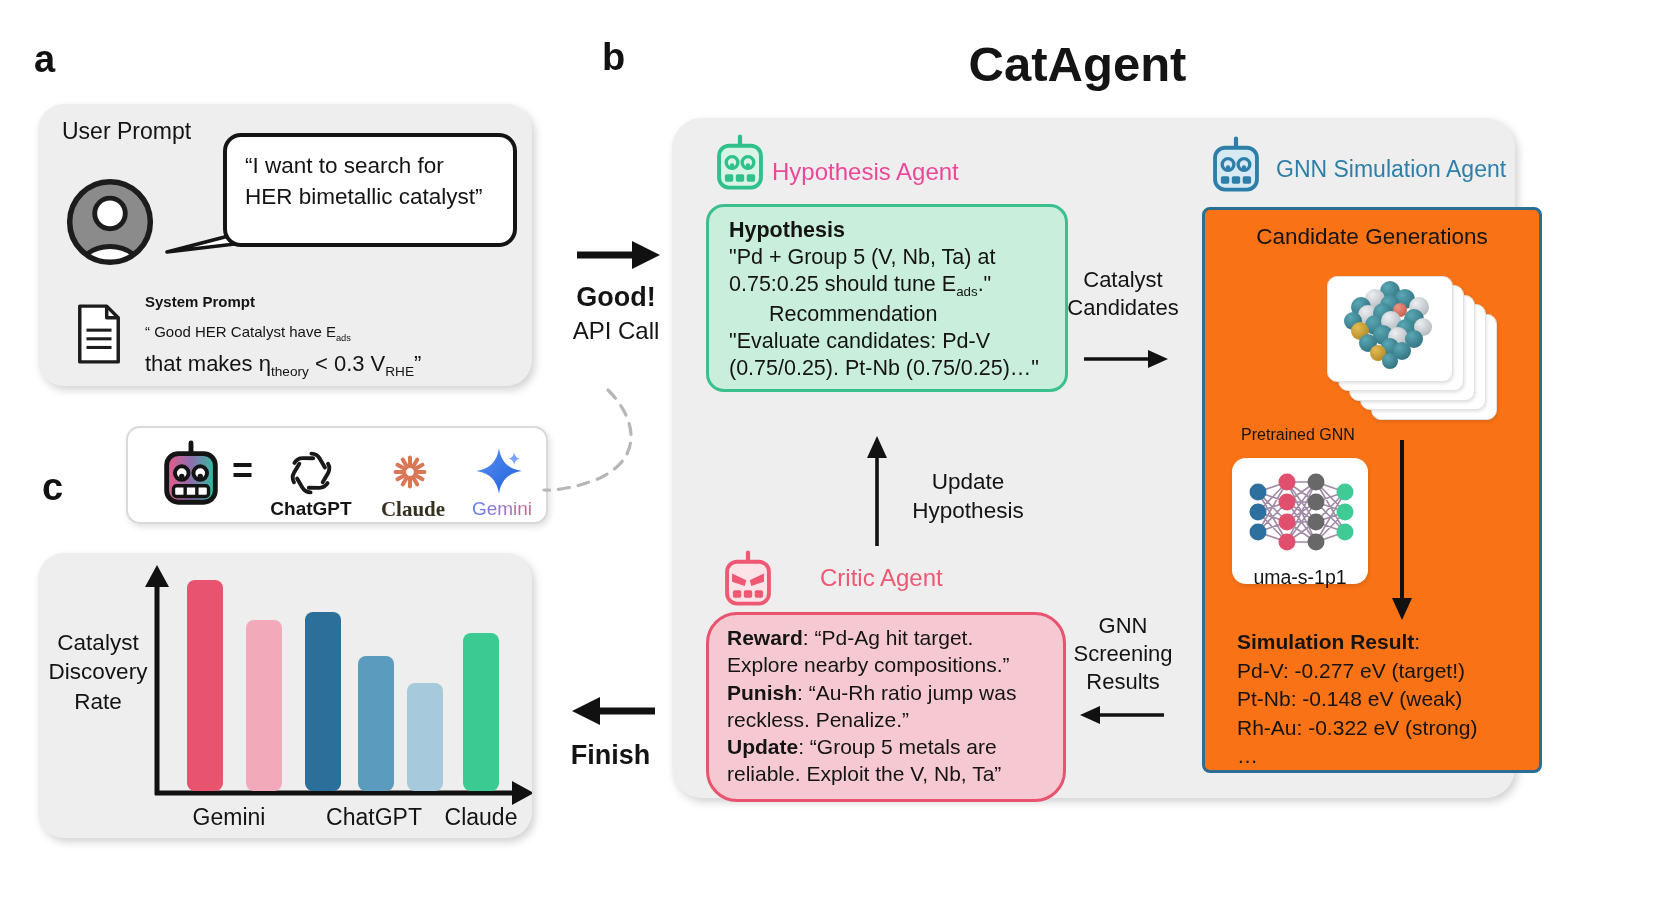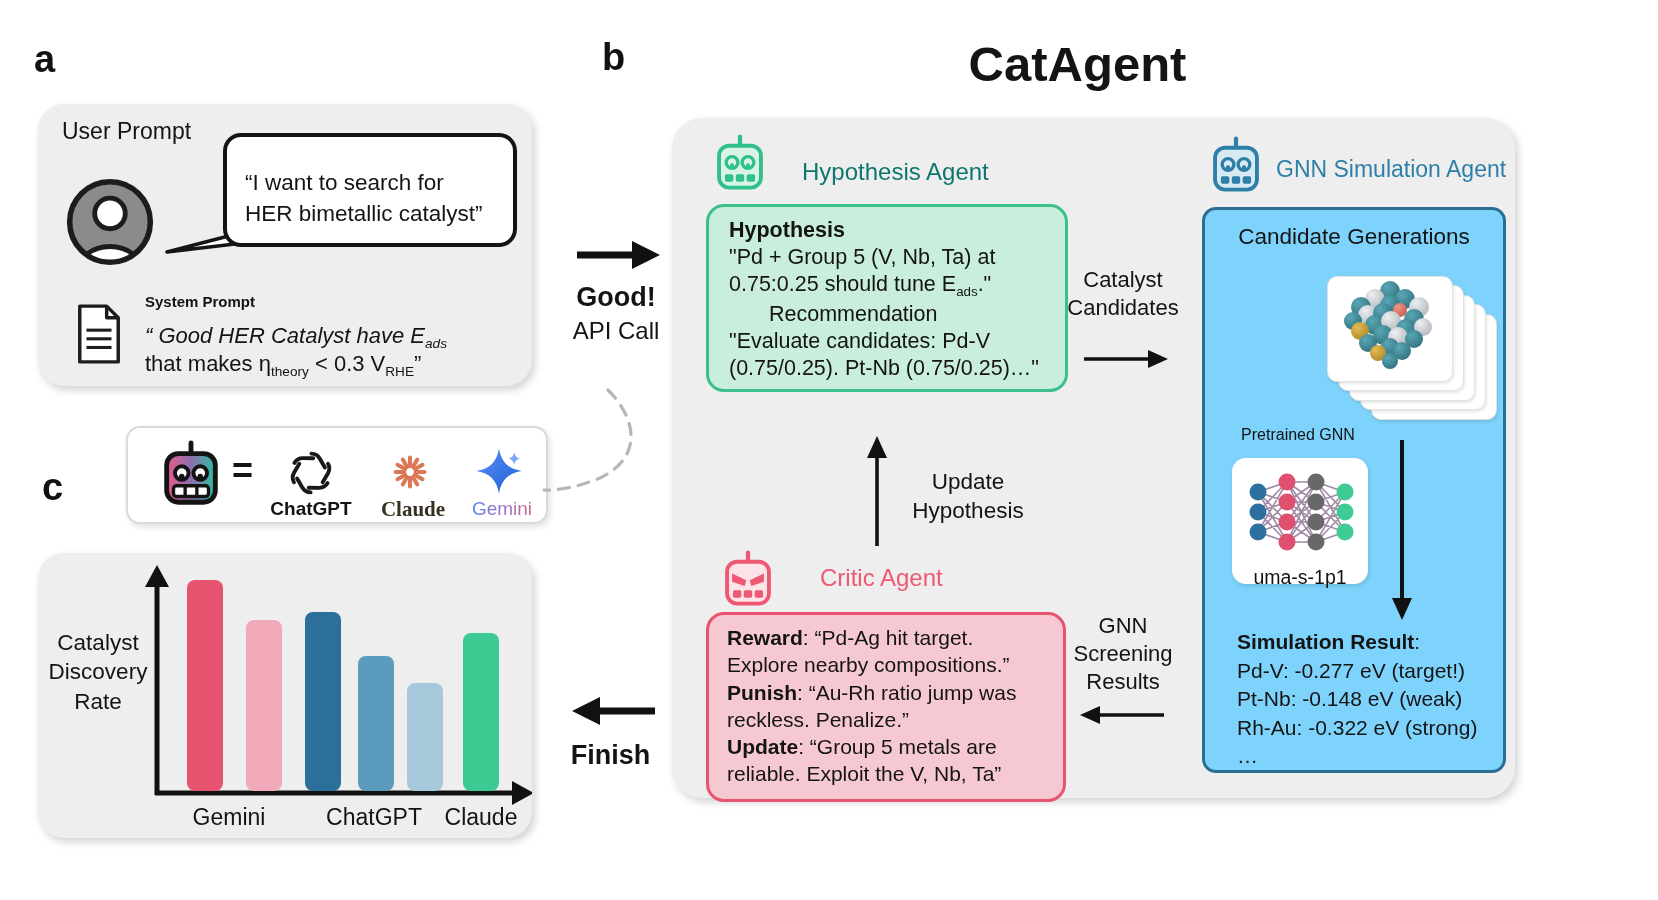--- a/index.html
+++ b/index.html
@@ -6,36 +6,36 @@
   #canvas{position:relative;width:1658px;height:900px;background:#fff;
     font-family:"Liberation Sans", sans-serif;color:#141414;overflow:hidden;}
   .abs{position:absolute;}
   .panel-letter{font-size:38px;font-weight:bold;color:#111;}
   .panel-box{background:#eeeeef;border-radius:26px;box-shadow:3px 4px 8px rgba(0,0,0,0.18);}
   .center{text-align:center;}
   .preline{white-space:pre-line;}
   sub{font-size:0.62em;}
   
   #bubble{background:#fff;border:4px solid #141414;border-radius:18px;z-index:2;}
-  #bubble-text{padding:13px 16px 0 18px;font-size:22.5px;line-height:1.38;margin-top:17px;}
+  #bubble-text{padding:13px 16px 0 18px;font-size:22.5px;line-height:1.38;}
   #bubble-tail{z-index:1;}
   
   #legend-box{background:#fff;border:2px solid #d9d9d9;border-radius:14px;
     box-shadow:2px 3px 6px rgba(0,0,0,0.12);}
   .logo-label{font-size:19px;font-weight:bold;}
   #claude-label{font-family:"Liberation Serif", serif;font-size:21px;font-weight:600;color:#35301f;}
   #gemini-label{font-weight:500;background:linear-gradient(90deg,#4285f4,#9b72cb,#d96570);
     -webkit-background-clip:text;background-clip:text;color:transparent;}
   
   .agent-title{font-size:24px;font-weight:500;}
   #green-box{background:#c9eedb;border:3.5px solid #3bbf8c;border-radius:18px;
     padding:10px 20px;font-size:21.5px;line-height:1.26;}
   #pink-box{background:#f6c9d2;border:3.5px solid #e8536f;border-radius:18px;
     padding:9px 18px;font-size:21px;line-height:1.3;}
-  #blue-box{background:#7dd3fc;border:3.5px solid #2c6e93;border-radius:14px;}
+  #blue-box{background:#f97316;border:3.5px solid #2c6e93;border-radius:8px;padding-left:36px;}
   .flow-label{font-size:22px;line-height:1.28;color:#141414;}
   .flow-strong{font-size:27px;font-weight:bold;}
   .card{position:absolute;width:124px;height:104px;background:#fff;border-radius:10px;
     border:1px solid #e2e2e2;box-shadow:1px 2px 3px rgba(0,0,0,0.10);}
   #nn-box{background:#fff;border-radius:14px;box-shadow:1px 2px 4px rgba(0,0,0,0.12);}
   #uma-label{font-size:19.5px;}
   #sim-block{font-size:21px;line-height:1.36;}
   
   .bar{position:absolute;border-radius:8px;}
   .cat-label{position:absolute;top:251px;transform:translateX(-50%);font-size:23px;color:#141414;}
@@ -77,21 +77,21 @@
   </div>
 
   <svg class="abs" style="left:74px;top:303px;" width="50" height="62" viewBox="0 0 52 64">
     <path d="M6,3 h28 l12,12 v46 h-40 z" fill="#fff" stroke="#1c1c1c" stroke-width="3.6" stroke-linejoin="round"></path>
     <path d="M34,3 v12 h12" fill="none" stroke="#1c1c1c" stroke-width="3.6" stroke-linejoin="round"></path>
     <line x1="13" y1="28" x2="39" y2="28" stroke="#1c1c1c" stroke-width="3.2"></line>
     <line x1="13" y1="37" x2="39" y2="37" stroke="#1c1c1c" stroke-width="3.2"></line>
     <line x1="13" y1="46" x2="39" y2="46" stroke="#1c1c1c" stroke-width="3.2"></line>
   </svg>
   <div class="abs" style="left:145px;top:293px;font-size:15px;font-weight:bold;">System Prompt</div>
-  <div class="abs" style="left:145px;top:323px;font-size:22px;font-style:italic;"><span>“ Good HER Catalyst have E</span><sub>ads</sub></div>
+  <div class="abs" style="left:145px;top:323px;font-size:15px;"><span>“ Good HER Catalyst have E</span><sub>ads</sub></div>
   <div class="abs" style="left:145px;top:351px;font-size:22px;"><span>that makes η</span><sub>theory</sub><span> &lt; 0.3 V</span><sub>RHE</sub><span>”</span></div>
 
   <div class="abs" id="legend-box" style="left:126px;top:426px;width:418px;height:94px;"></div>
 
   <svg class="abs" style="left:158px;top:440px;" width="66" height="72" viewBox="0 0 64 74">
     <defs>
         <linearGradient id="rg" x1="0" y1="0" x2="1" y2="0">
       <stop offset="0" stop-color="#e85b8a"></stop>
           <stop offset="0.5" stop-color="#8e6fae"></stop>
           <stop offset="1" stop-color="#2dbfa0"></stop>
@@ -211,21 +211,21 @@
     <line x1="32" y1="3" x2="32" y2="15" stroke="#2fc08c" stroke-width="5" stroke-linecap="round"></line>
     <rect x="7" y="14" width="50" height="50" rx="12" fill="#d9f4e7" stroke="#2fc08c" stroke-width="4.6"></rect>
     <circle cx="22.5" cy="34" r="7" fill="none" stroke="#2fc08c" stroke-width="4"></circle>
     <circle cx="41.5" cy="34" r="7" fill="none" stroke="#2fc08c" stroke-width="4"></circle>
     <circle cx="22.5" cy="37.5" r="2.6" fill="#2fc08c"></circle>
       <circle cx="41.5" cy="37.5" r="2.6" fill="#2fc08c"></circle>
     <rect x="14" y="48" width="10" height="9" rx="2" fill="#2fc08c"></rect>
     <rect x="27" y="48" width="10" height="9" rx="2" fill="#2fc08c"></rect>
     <rect x="40" y="48" width="10" height="9" rx="2" fill="#2fc08c"></rect>
   </svg>
-  <div class="abs agent-title" style="left: 802px; top: 158px; color: #0f766e;">Hypothesis Agent</div>
+  <div class="abs agent-title" style="left: 772px; top: 158px; color: #ec4899;">Hypothesis Agent</div>
 
   <div class="abs" id="green-box" style="left:706px;top:204px;width:316px;height:162px;">
     <div style="font-weight:bold;">Hypothesis</div>
     <div><span>"Pd + Group 5 (V, Nb, Ta) at 0.75:0.25 should tune E</span><sub>ads</sub><span>."</span></div>
     <div style="font-weight:normal;margin-left:40px;">Recommendation</div>
     <div>"Evaluate candidates: Pd-V (0.75/0.25). Pt-Nb (0.75/0.25)…"</div>
   </div>
 
   <div class="abs center preline flow-label" style="left:1064px;top:266px;width:118px;">Catalyst
 Candidates</div>
@@ -245,21 +245,21 @@
     <line x1="32" y1="3" x2="32" y2="15" stroke="#ee5872" stroke-width="5" stroke-linecap="round"></line>
     <rect x="7" y="14" width="50" height="50" rx="12" fill="#fbe3e8" stroke="#ee5872" stroke-width="4.6"></rect>
     <polygon points="13,28 30,36 28,43 13,38" fill="#ee5872"></polygon>
     <polygon points="51,28 34,36 36,43 51,38" fill="#ee5872"></polygon>
     <rect x="14" y="48" width="10" height="9" rx="2" fill="#ee5872"></rect>
     <rect x="27" y="48" width="10" height="9" rx="2" fill="#ee5872"></rect>
     <rect x="40" y="48" width="10" height="9" rx="2" fill="#ee5872"></rect>
   </svg>
   <div class="abs agent-title" style="left: 820px; top: 564px; color: rgb(238, 88, 114);">Critic Agent</div>
 
-  <div class="abs" id="pink-box" style="left:706px;top:612px;width:318px;height:166px;">
+  <div class="abs" id="pink-box" style="left:706px;top:612px;width:318px;height:166px;border-radius:31px;">
     <div><b>Reward</b><span>: “Pd-Ag hit target. Explore nearby compositions.”</span></div>
     <div><b>Punish</b><span>: “Au-Rh ratio jump was reckless. Penalize.”</span></div>
     <div><b>Update</b><span>: “Group 5 metals are reliable. Exploit the V, Nb, Ta”</span></div>
   </div>
 
   <div class="abs center preline flow-label" style="left:1064px;top:612px;width:118px;">GNN
 Screening
 Results</div>
   <svg class="abs" style="left:1078px;top:704px;" width="88" height="22" viewBox="0 0 88 22">
     <line x1="18" y1="11" x2="86" y2="11" stroke="#111" stroke-width="3.6"></line>

